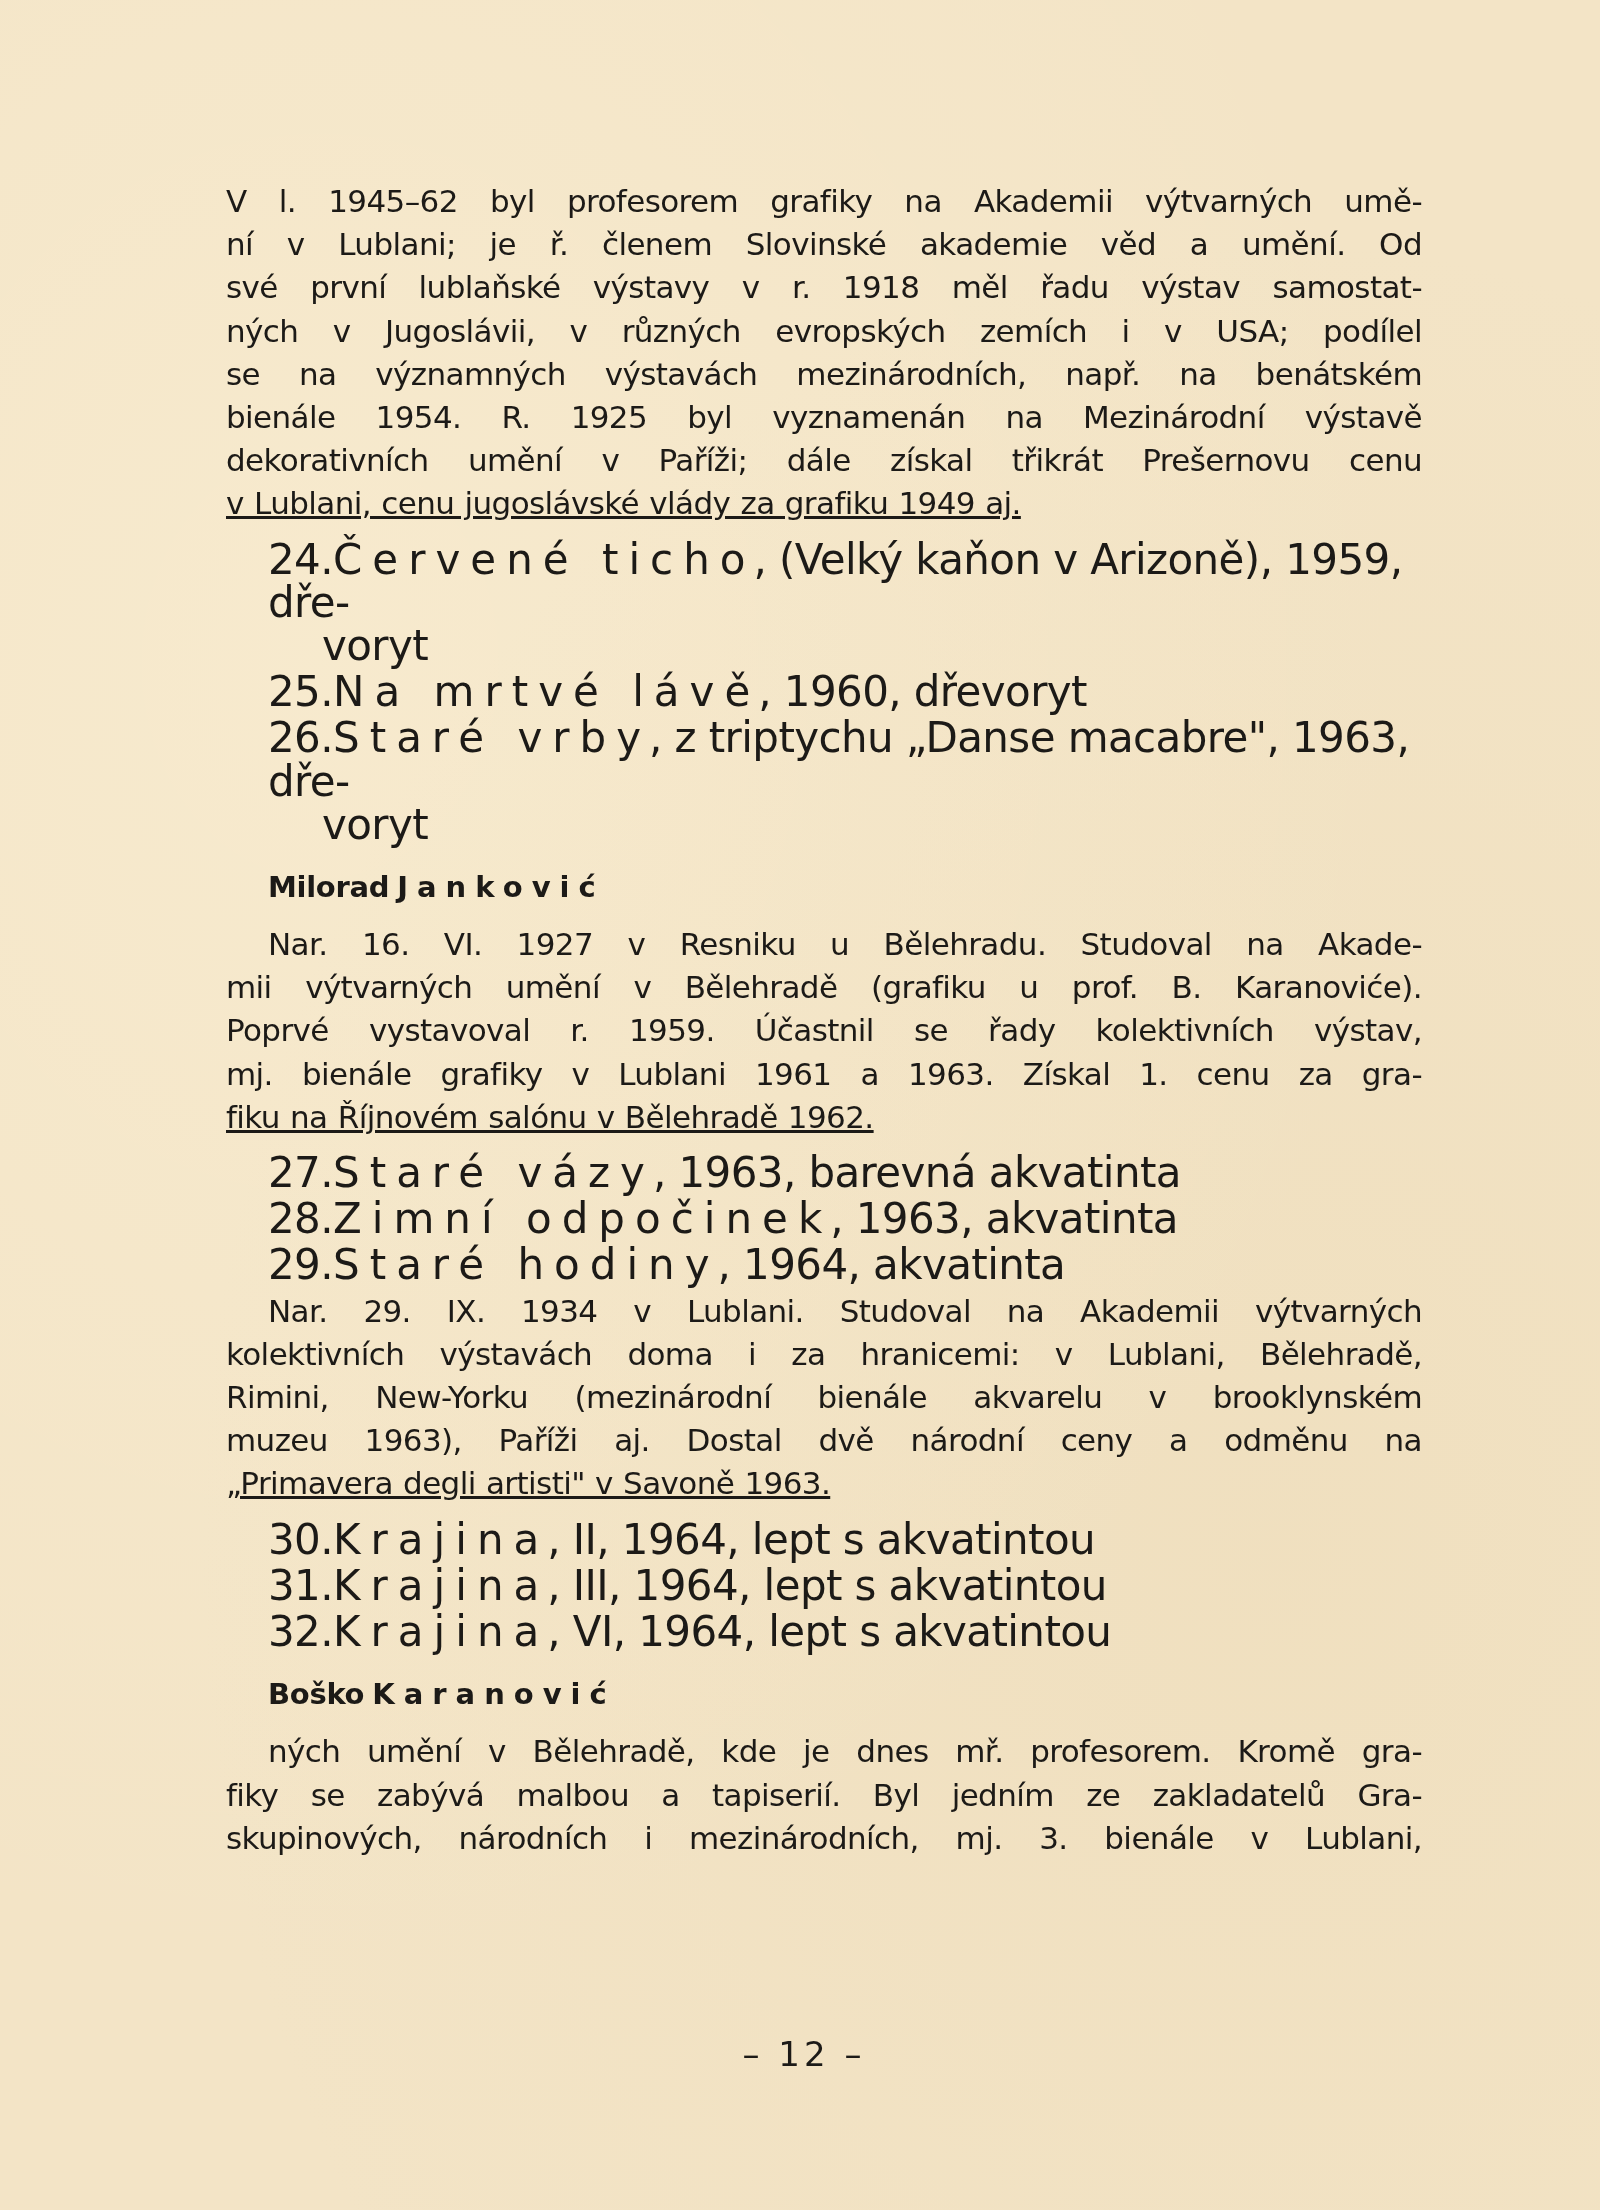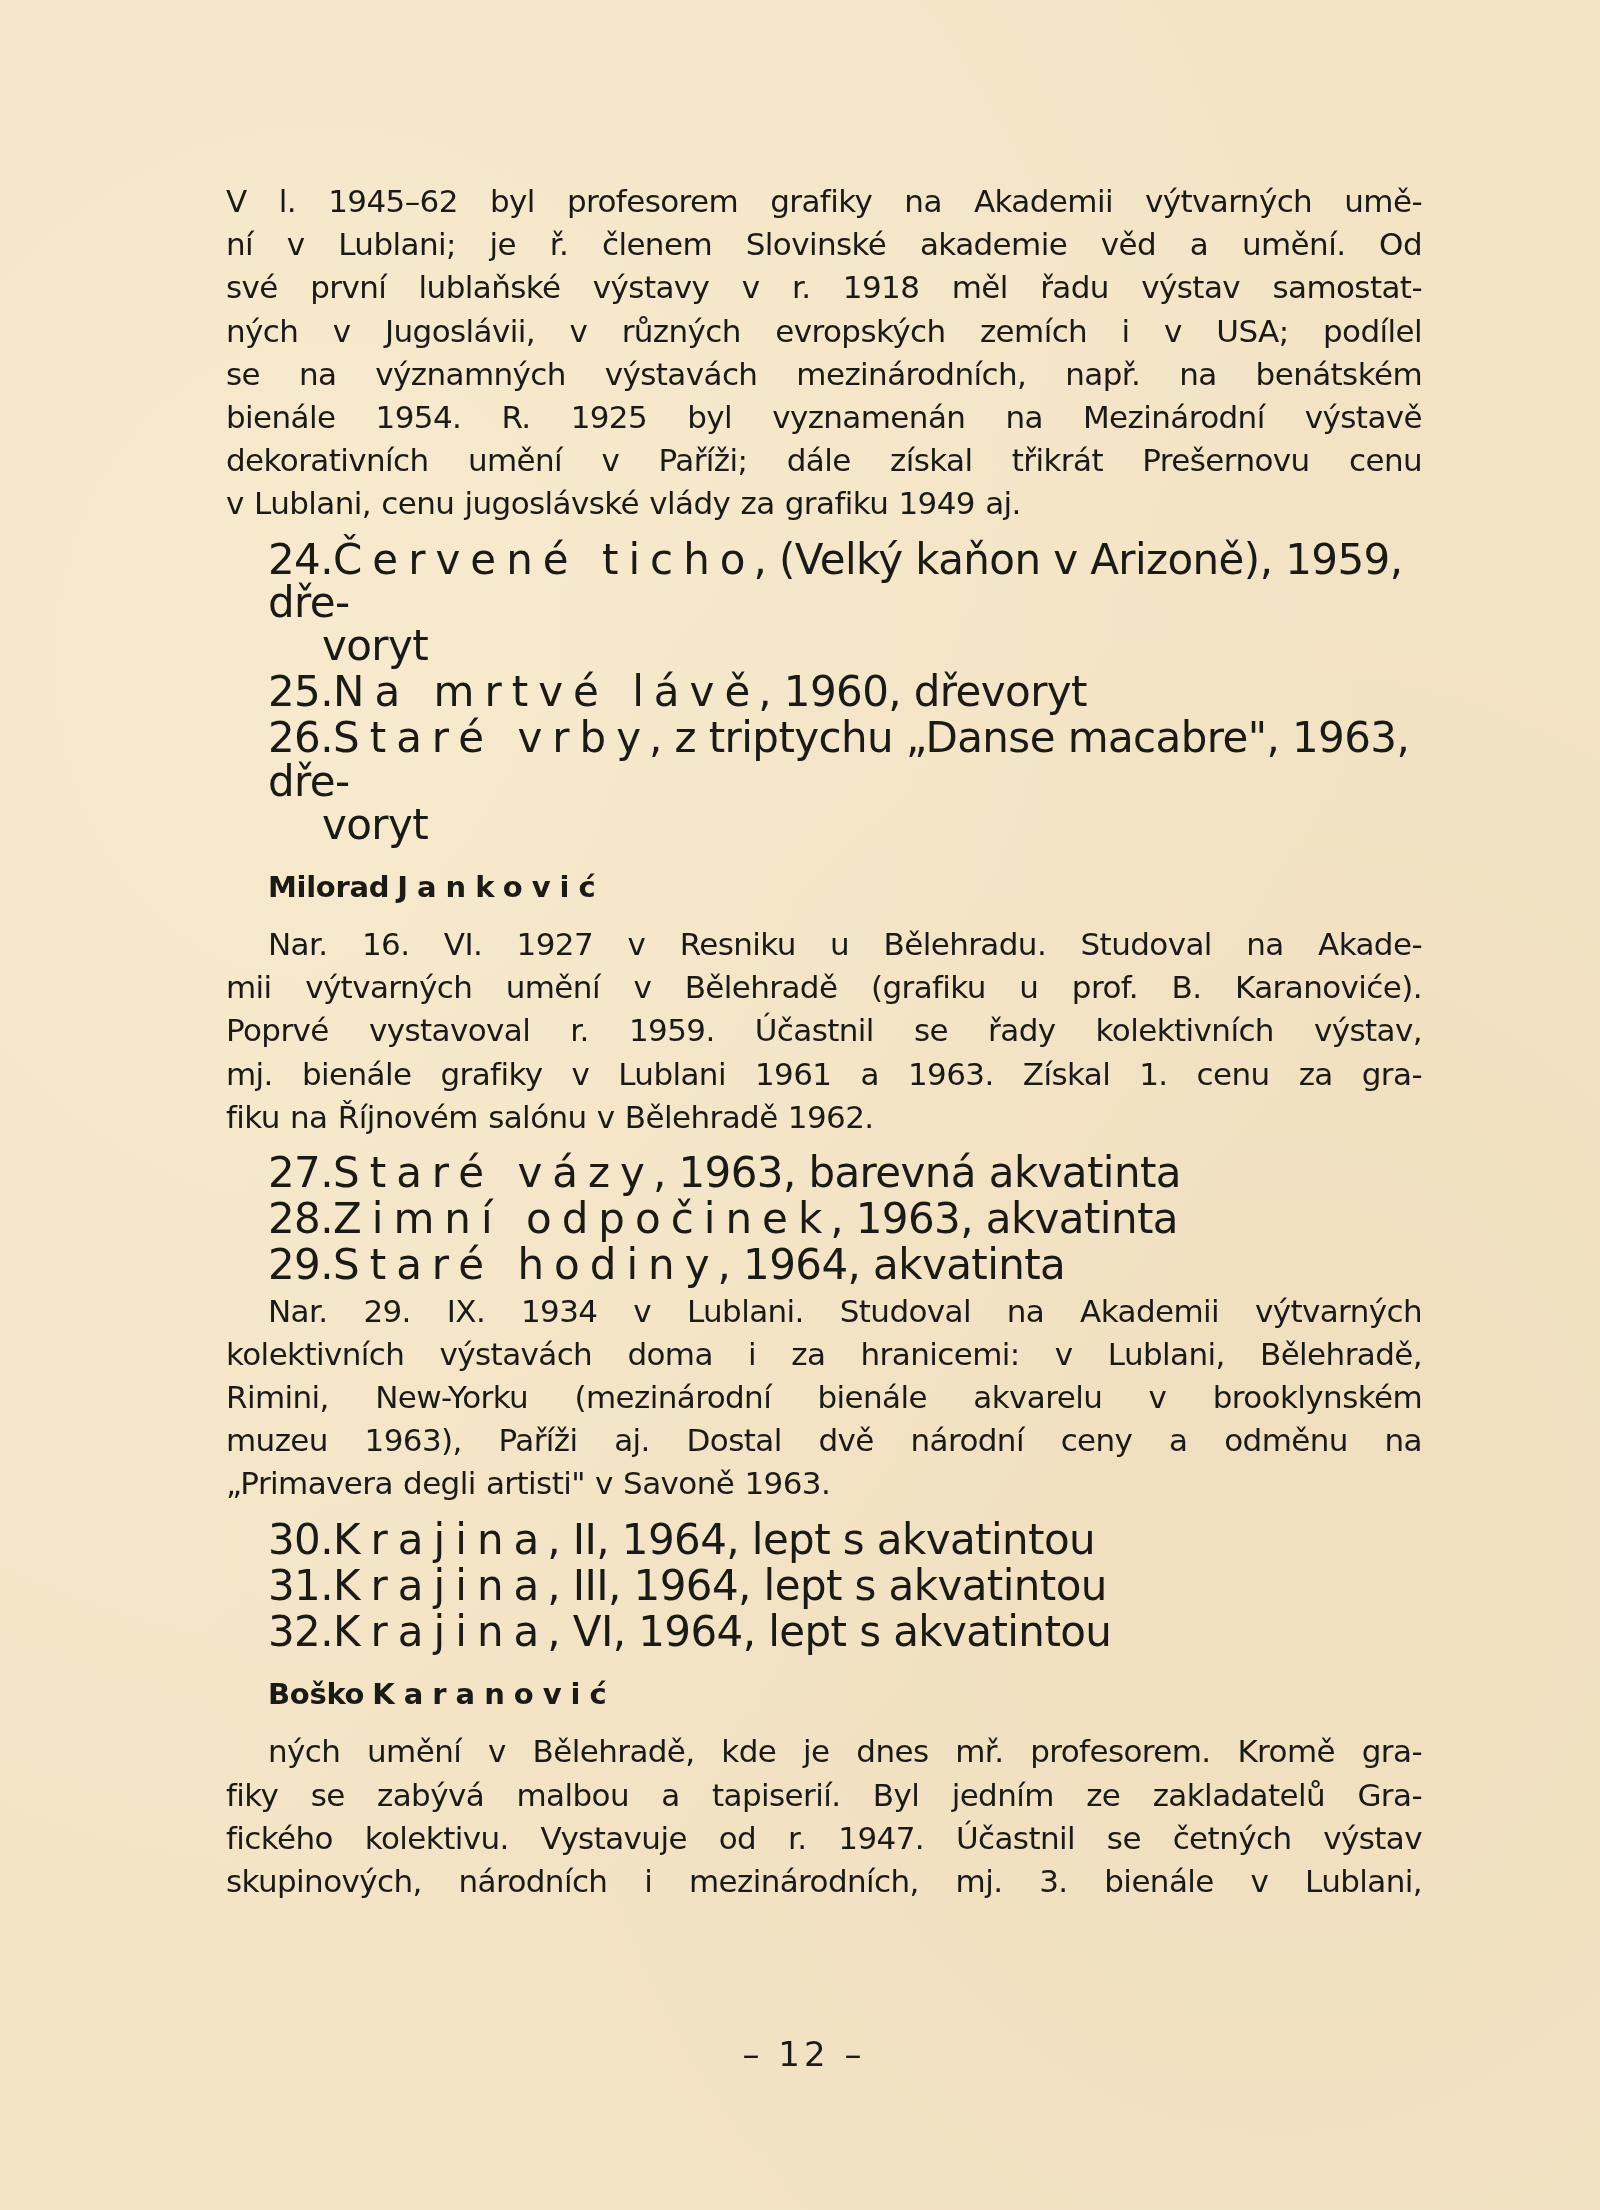--- a/index.html
+++ b/index.html
@@ -33,20 +33,21 @@
       margin: 0;
     }
     .para .line {
       display: block;
       text-align: justify;
       text-align-last: justify;
       white-space: nowrap;
     }
     .para .line.last {
       text-align-last: left;
+      text-decoration: underline;
     }
     .indent-first .line:first-child {
       padding-left: 42px;
     }
     .works {
       margin: 12px 0 0 0;
       padding: 0;
       list-style: none;
     }
     .work {
@@ -165,20 +166,19 @@
     </ul>
   </section>
 
   <section>
     <div class="artist">
       <span>Boško</span><span class="surname">Karanović</span>
     </div>
     <p class="para indent-first">
       <span class="line">ných umění v Bělehradě, kde je dnes mř. profesorem. Kromě gra-</span>
       <span class="line">fiky se zabývá malbou a tapiserií. Byl jedním ze zakladatelů Gra-</span>
-      <span class="line">fického kolektivu. Vystavuje od r. 1947. Účastnil se četných výstav</span>
       <span class="line">skupinových, národních i mezinárodních, mj. 3. bienále v Lublani,</span>
     </p>
   </section>
 
 </div>
 
 <div class="page-number">– 12 –</div>
 
 </body></html>

